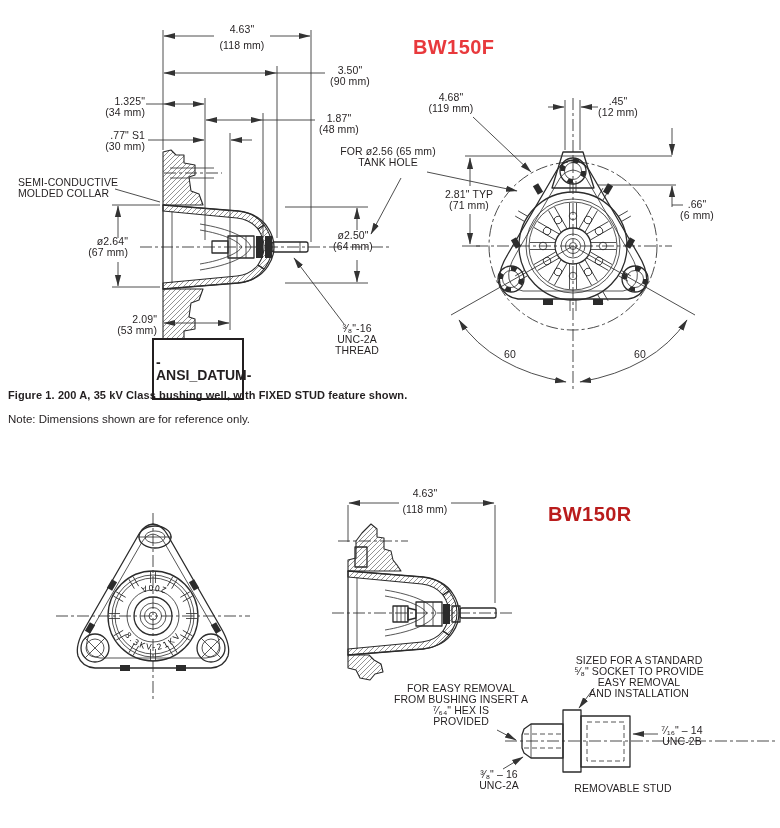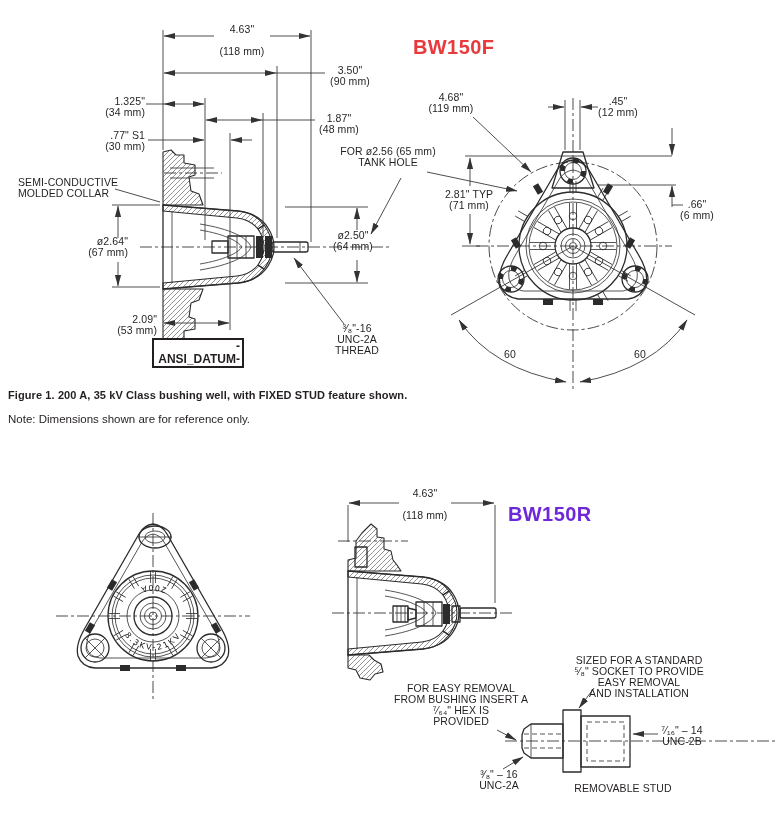--- a/index.html
+++ b/index.html
@@ -2,26 +2,26 @@
 <html><head>
 <meta charset="utf-8">
 <style>
   html,body{margin:0;padding:0;background:#fff}
   body{width:780px;height:828px;font-family:"Liberation Sans","DejaVu Sans",sans-serif;color:#231f20}
   .page{position:relative;width:780px;height:828px;overflow:hidden;background:#fff}
   svg.art{position:absolute;left:0;top:0}
   .lbl{position:absolute;font-size:10.5px;line-height:11px;letter-spacing:.1px;white-space:nowrap}
   .lbl .ln{display:block}
   .ctr{text-align:center}.rgt{text-align:right}
-  .gap5 .ln + .ln{margin-top:11px}
+  .gap5 .ln + .ln{margin-top:5px}
   .model{position:absolute;font-size:20px;font-weight:700;letter-spacing:.4px;color:#e8393c}
   .cap{position:absolute;font-size:11px;font-weight:700;letter-spacing:.1px;white-space:nowrap}
   .note{position:absolute;font-size:11.5px;white-space:nowrap}
   .note .nb{font-weight:400}
-  .ansi{position:absolute;border:2px solid #231f20;font-weight:700;font-size:12px;line-height:13px;text-align:right;padding:0 2px;background:#fff}
+  .ansi{position:absolute;border:2px solid #231f20;font-weight:700;font-size:14px;line-height:13px;text-align:left;padding:16px 2px;background:#fff}
   
   .dl{stroke:#2b2b2b;stroke-width:1.3;fill:none;stroke-linejoin:round;stroke-linecap:round}
   .dlf{fill:url(#hatch);stroke:#2b2b2b;stroke-width:1.1;stroke-linejoin:round}
   .thin{stroke:#2b2b2b;stroke-width:.8;fill:none}
   .hid{stroke:#2b2b2b;stroke-width:.8;fill:none;stroke-dasharray:5,3}
   .dim{stroke:#3a3a3a;stroke-width:.9;fill:none}
   .cl{stroke:#2b2b2b;stroke-width:.85;fill:none;stroke-dasharray:12,3,3,3}
   .dark{fill:#2b2b2b;stroke:none}
   .ringtext{font-size:8px;letter-spacing:2px;fill:#111;font-family:"DejaVu Sans",sans-serif}
 </style>
@@ -363,21 +363,21 @@
 <div class="cap" style="left:8px;top:389px">Figure 1. 200 A, 35 kV Class bushing well, with FIXED STUD feature shown.</div>
 <div class="note" style="left:8px;top:413px">
   <span class="nb">Note:</span>
   <span>Dimensions shown are for reference only.</span>
 </div>
 
 <div class="lbl ctr gap5" style="left:385px;top:488px;width:80px">
   <span class="ln">4.63"</span>
   <span class="ln">(118 mm)</span>
 </div>
-<div class="model" style="left: 508px; top: 503px; color: #6d28d9;">BW150R</div>
+<div class="model" style="left: 548px; top: 503px; color: #b91c1c;">BW150R</div>
 <div class="lbl ctr" style="left:390px;top:683px;width:142px">
   <span class="ln">FOR EASY REMOVAL</span>
   <span class="ln">FROM BUSHING INSERT A</span>
   <span class="ln">⁷⁄₆₄" HEX IS</span>
   <span class="ln">PROVIDED</span>
 </div>
 <div class="lbl ctr" style="left:558px;top:655px;width:162px">
   <span class="ln">SIZED FOR A STANDARD</span>
   <span class="ln">⁵⁄₈" SOCKET TO PROVIDE</span>
   <span class="ln">EASY REMOVAL</span>

